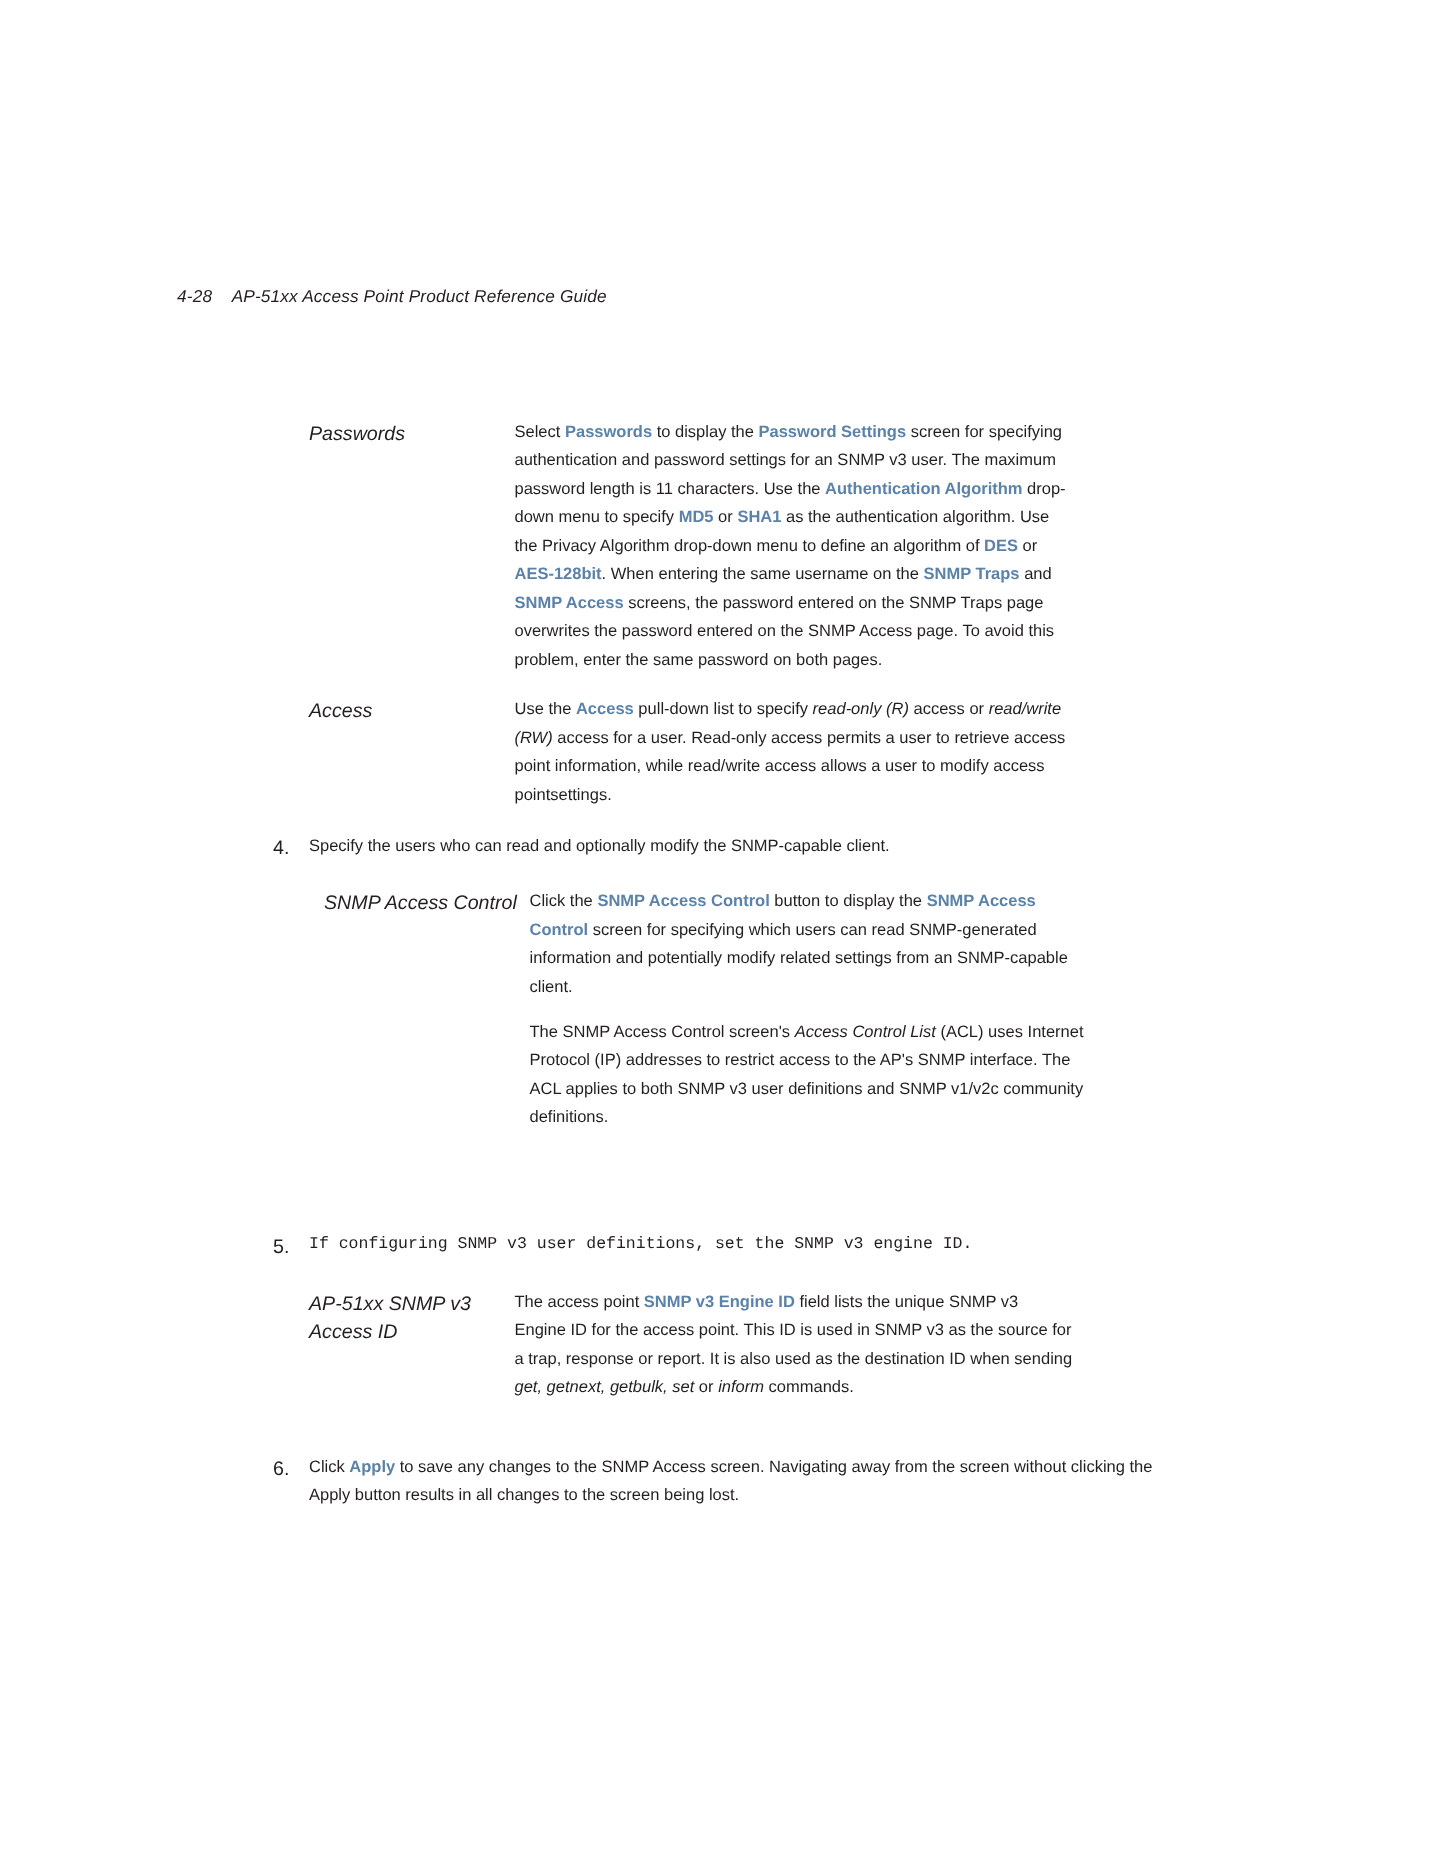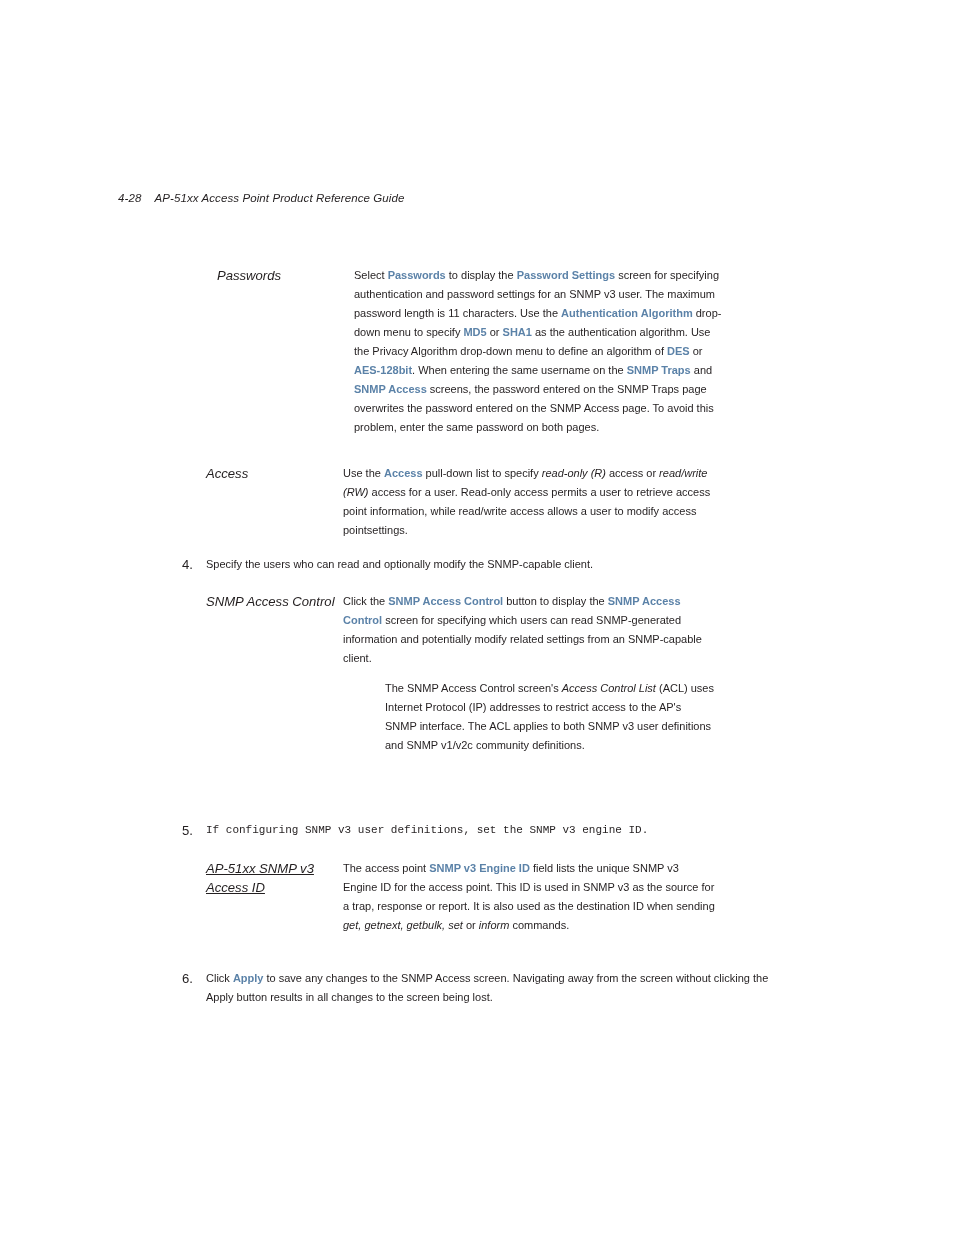--- a/index.html
+++ b/index.html
@@ -71,61 +71,60 @@
     flex: 0 0 auto;
   }
   .defrow .desc {
     flex: 0 0 auto;
   }
   .desc p {
     margin: 0;
   }
   .desc p + p {
     margin-top: 11px;
-    margin-left: 42px;
   }
 
   
   .step {
     position: absolute;
     display: flex;
     align-items: flex-start;
   }
   .step .num {
     font-size: 13.1px;
     line-height: 19.05px;
     color: #231f20;
     flex: 0 0 auto;
     width: 24px;
   }
   .step .steptext {
     flex: 0 0 auto;
   }
 
   
-  #row-passwords       { left: 206px; top: 266px;  width: 560px; margin-left: 11px; }
+  #row-passwords       { left: 206px; top: 279px;  width: 560px; }
   #row-passwords .label{ width: 137px; }
   #row-passwords .desc { width: 372px; }
 
   #row-access          { left: 206px; top: 464px;  width: 560px; }
   #row-access .label   { width: 137px; }
   #row-access .desc    { width: 372px; }
 
   #step-4              { left: 182px; top: 555px;  width: 600px; }
   #step-4 .steptext    { width: 556px; }
 
-  #row-snmpac          { left: 206px; top: 592px;  width: 560px; }
+  #row-snmpac          { left: 216px; top: 592px;  width: 560px; }
   #row-snmpac .label   { width: 137px; }
   #row-snmpac .desc    { width: 372px; }
 
   #step-5              { left: 182px; top: 821px;  width: 600px; }
   #step-5 .steptext    { width: 556px; font-family: Liberation Mono, monospace; }
 
   #row-engineid        { left: 206px; top: 859px;  width: 560px; }
-  #row-engineid .label { width: 137px; text-decoration: underline; }
+  #row-engineid .label { width: 137px; }
   #row-engineid .desc  { width: 372px; }
 
   #step-6              { left: 182px; top: 969px;  width: 600px; }
   #step-6 .steptext    { width: 576px; }
 </style>
 </head>
 <body>
 
 <div class="page">
 

